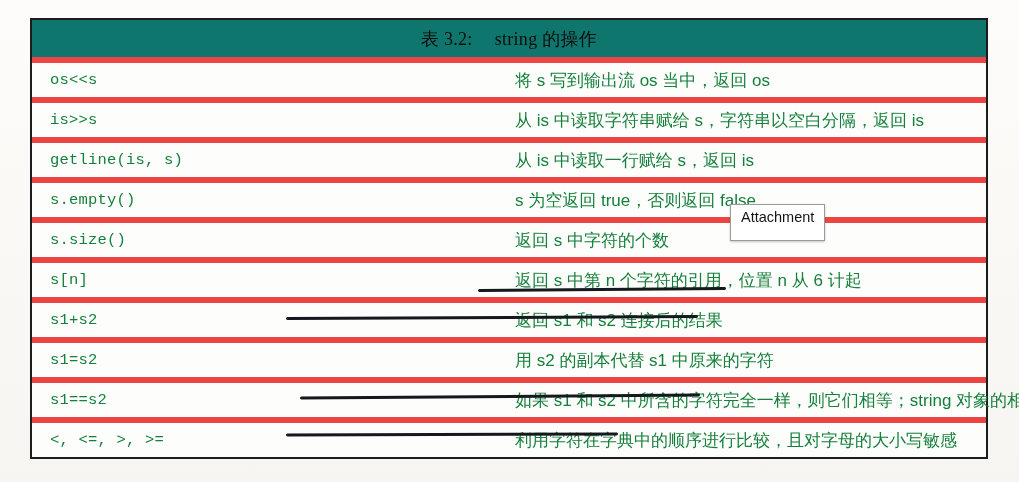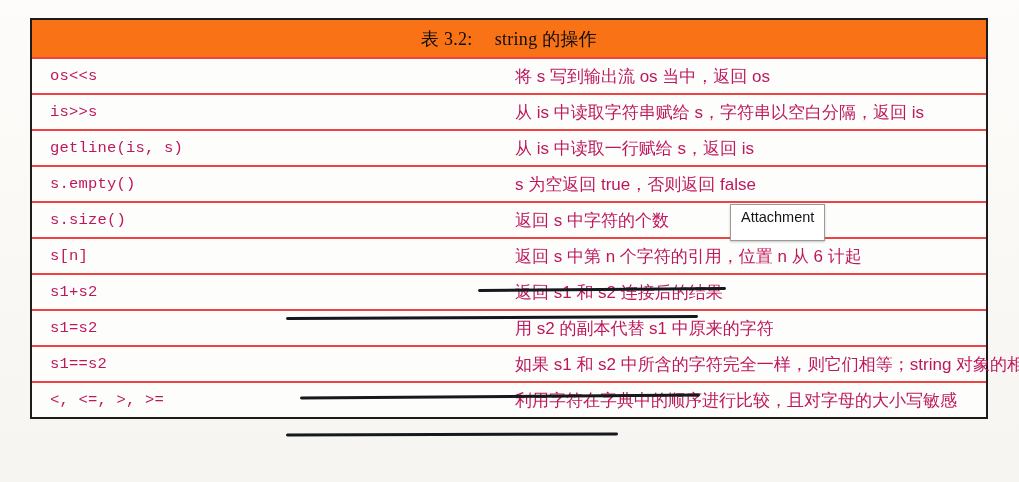--- a/index.html
+++ b/index.html
@@ -45,30 +45,30 @@
     box-sizing: border-box;
   }
 
   .tbl {
     width: 100%;
     border-collapse: collapse;
     table-layout: fixed;
   }
 
   .tbl td {
-    border-top: 2px solid #ef4444;
+    border-top: 6px solid #ef4444;
     padding: 0;
     vertical-align: middle;
     font-size: 16.5px;
-    color: #be185d;
+    color: #15803d;
   }
 
   .caption-row td {
     border-top: none;
-    background: #f97316;
+    background: #0f766e;
     text-align: center;
     height: 37px;
     font-size: 18px;
     letter-spacing: 0.3px;
     font-family: "Liberation Serif", serif;
     color: #0d0d0d;
   }
   .caption-inner {
     display: flex;
     justify-content: center;

